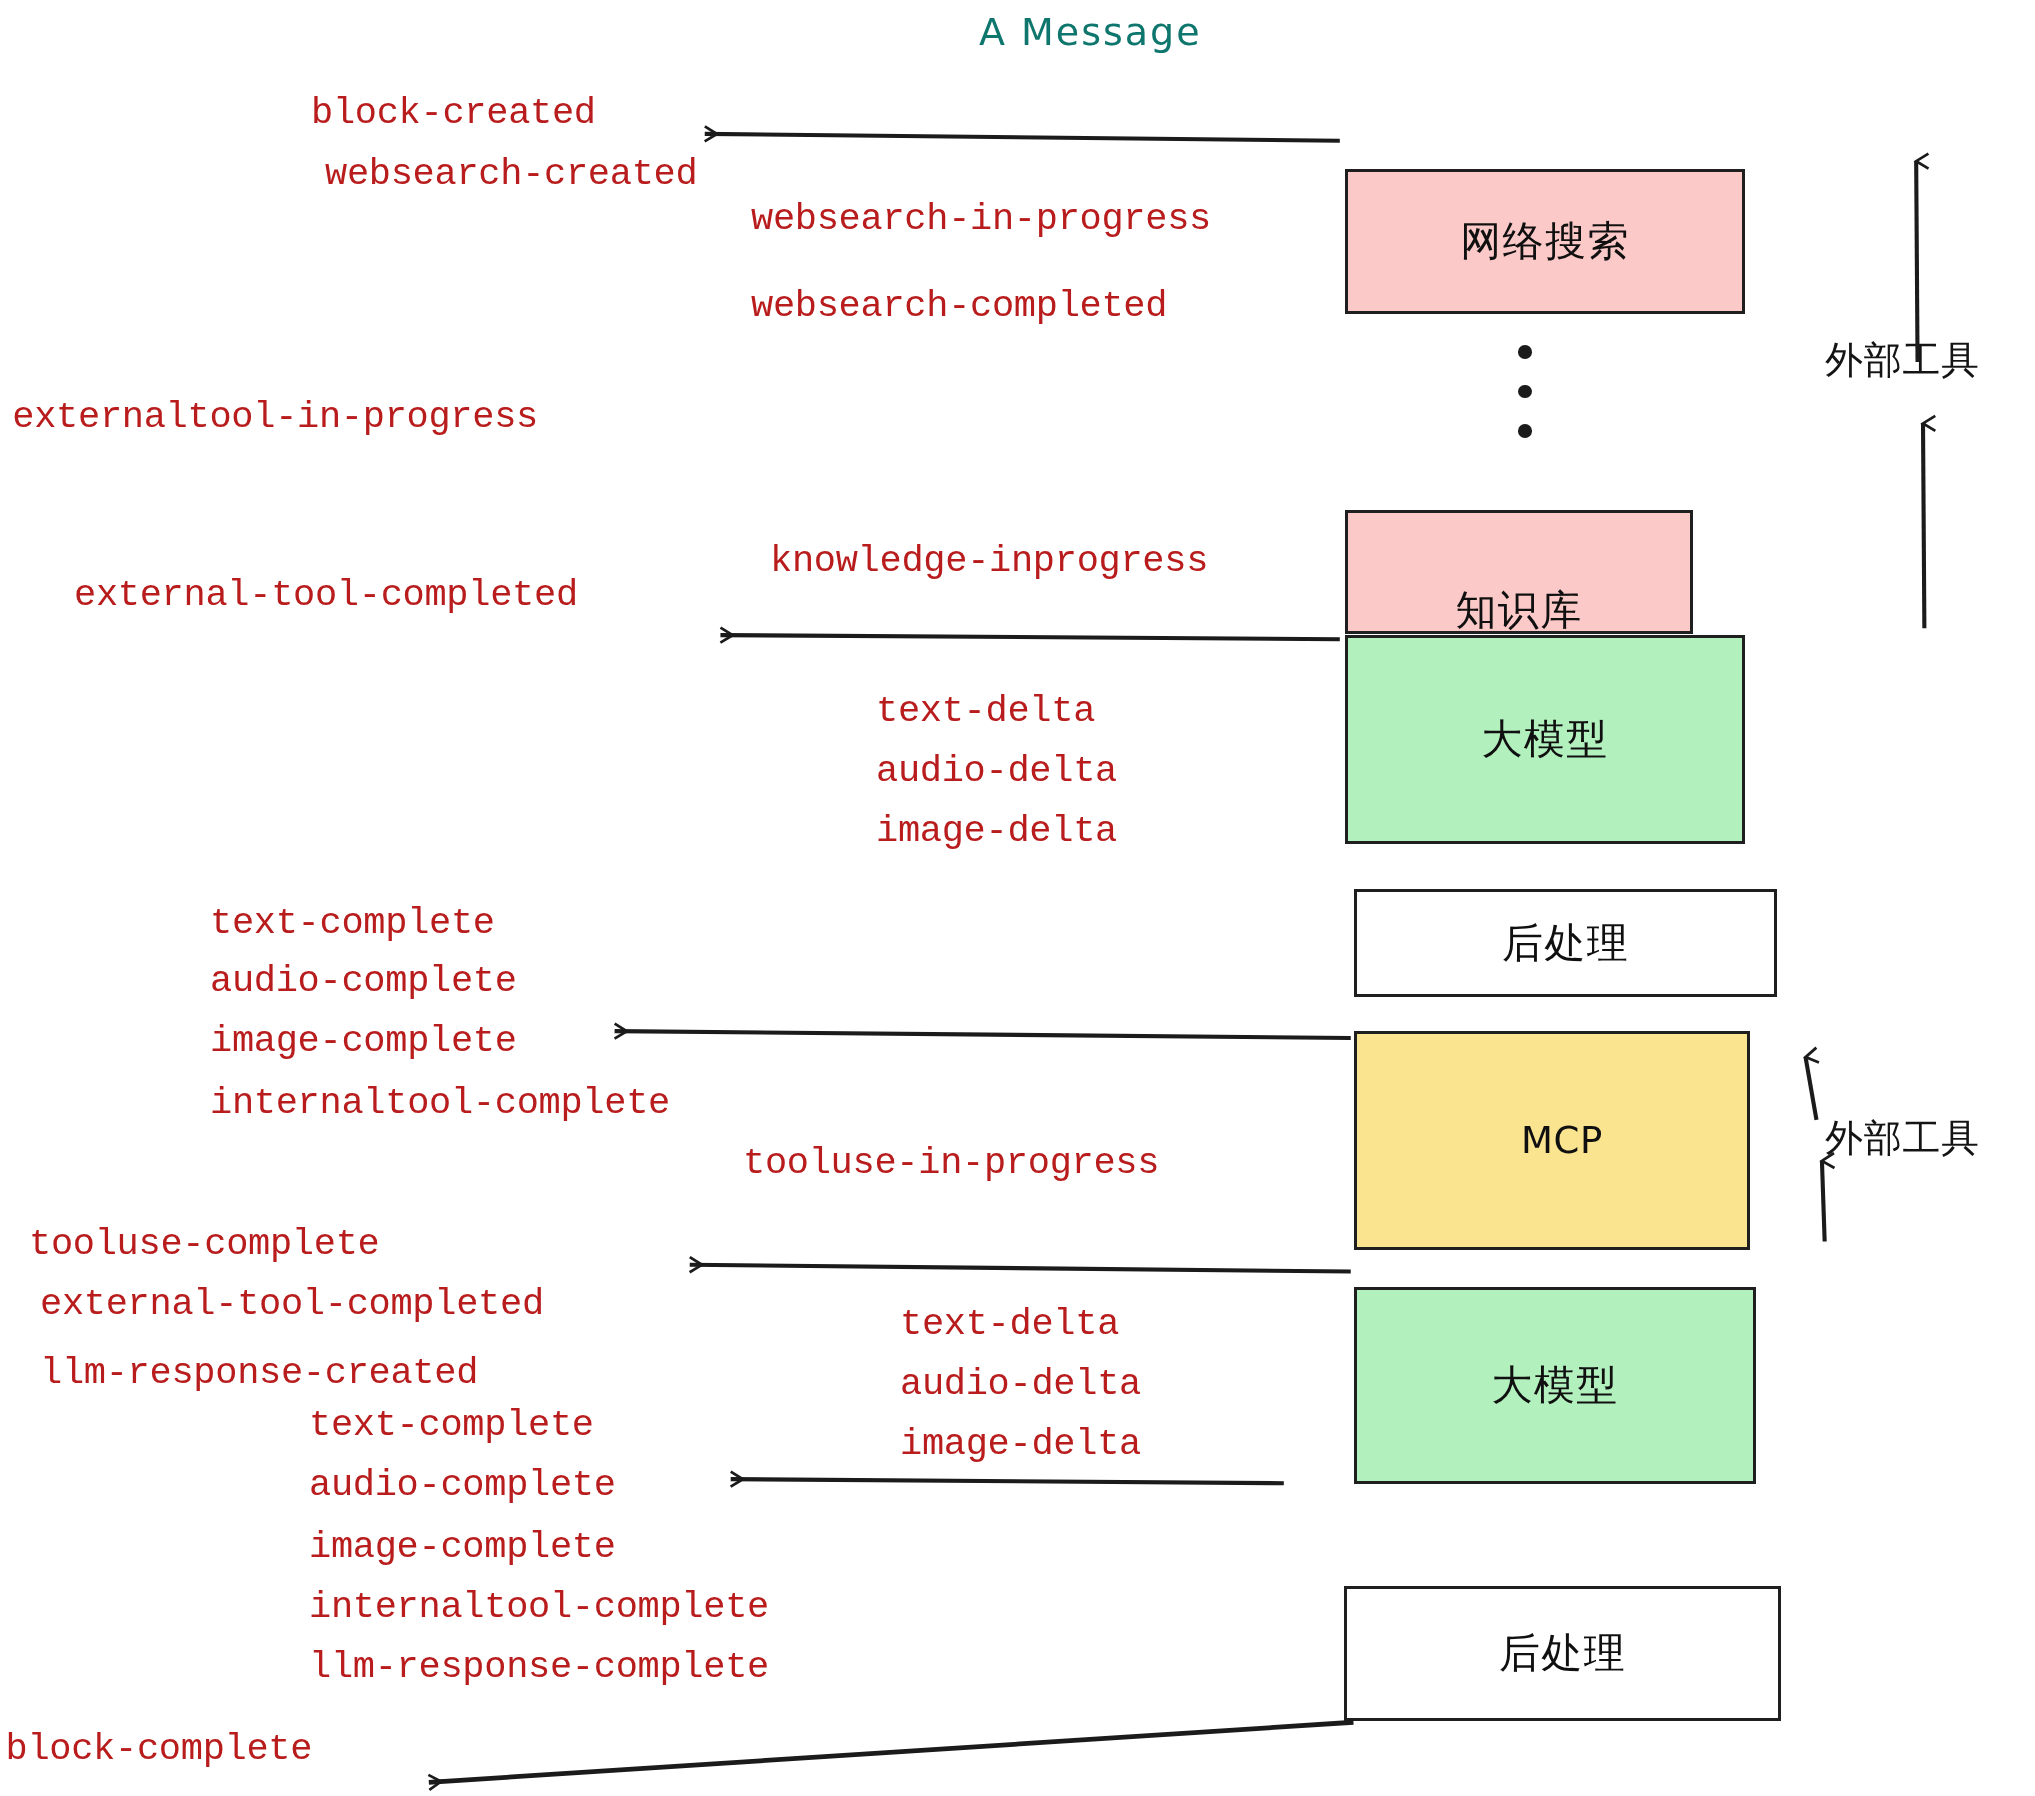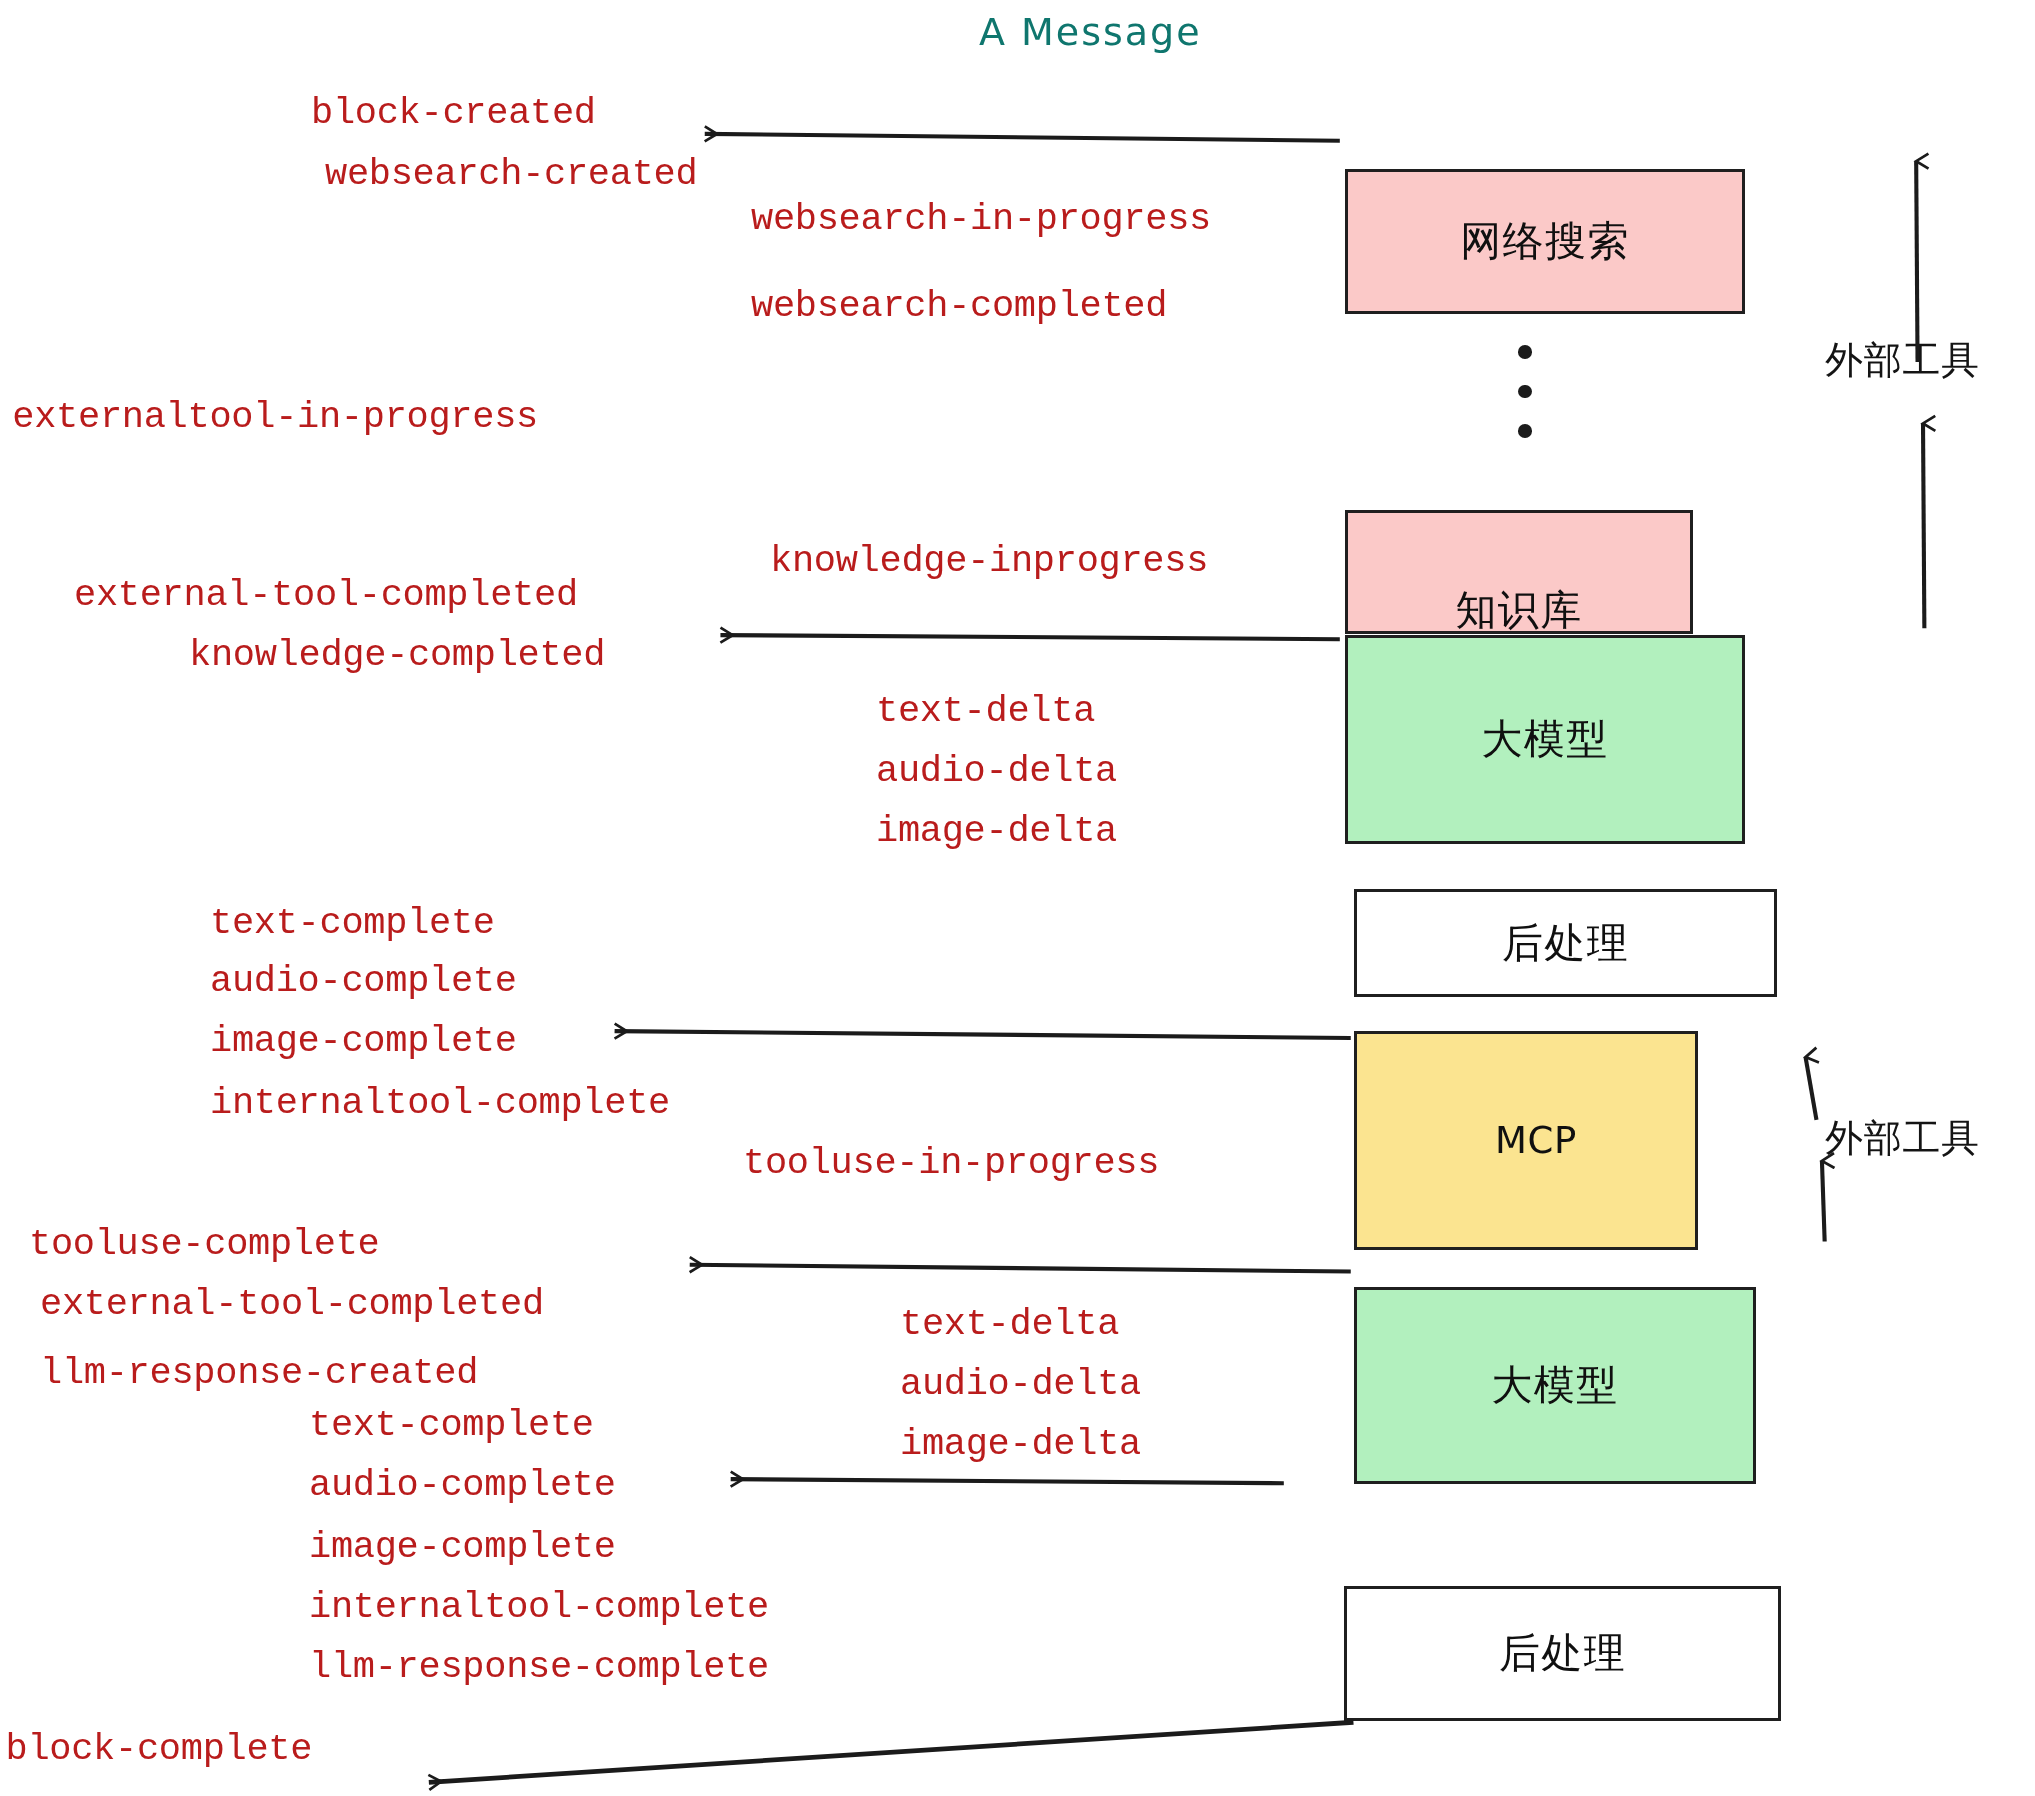--- a/index.html
+++ b/index.html
@@ -94,21 +94,20 @@
   <div class="title" style="left:979px; top:9.6px;">A Message</div>
 
   <div class="evt" style="left:311px; top:92px;">block-created</div>
   <div class="evt" style="left:294px; top:153px;margin-left:31px;">websearch-created</div>
   <div class="evt" style="left:751px; top:198px;">websearch-in-progress</div>
   <div class="evt" style="left:12.3px; top:396px;">externaltool-in-progress</div>
   <div class="evt" style="left:751px; top:285px;">websearch-completed</div>
 
   <div class="evt" style="left:770px; top:540px;">knowledge-inprogress</div>
   <div class="evt" style="left:74px; top:574px;">external-tool-completed</div>
-  <div class="evt" style="left:189px; top:634px;">knowledge-completed</div>
 
   <div class="evt" style="left:876px; top:690px;">text-delta</div>
   <div class="evt" style="left:876px; top:750px;">audio-delta</div>
   <div class="evt" style="left:876px; top:810px;">image-delta</div>
 
   <div class="evt" style="left:210px; top:902px;">text-complete</div>
   <div class="evt" style="left:210px; top:960px;">audio-complete</div>
   <div class="evt" style="left:210px; top:1020px;">image-complete</div>
   <div class="evt" style="left:210px; top:1082px;">internaltool-complete</div>
   <div class="evt" style="left:743px; top:1142px;">tooluse-in-progress</div>
@@ -144,21 +143,21 @@
   </div>
 
   <div class="box" style="left:1345px; top:635px; width:400px; height:209px; background:#B2F0BE;">
     <span class="box-label">大模型</span>
   </div>
 
   <div class="box" style="left:1354px; top:889px; width:423px; height:108px; background:#FFFFFF;">
     <span class="box-label">后处理</span>
   </div>
 
-  <div class="box latin" style="left:1354px; top:1031px; width:344px; height:219px; background:#FBE490;padding-left:20px;">
+  <div class="box latin" style="left:1354px; top:1031px; width:396px; height:219px; background:#FBE490;padding-left:20px;">
     <span class="box-label">MCP</span>
   </div>
 
   <div class="box" style="left:1354px; top:1287px; width:402px; height:197px; background:#B2F0BE;">
     <span class="box-label">大模型</span>
   </div>
 
   <div class="box" style="left:1344px; top:1586px; width:437px; height:135px; background:#FFFFFF;">
     <span class="box-label">后处理</span>
   </div>

